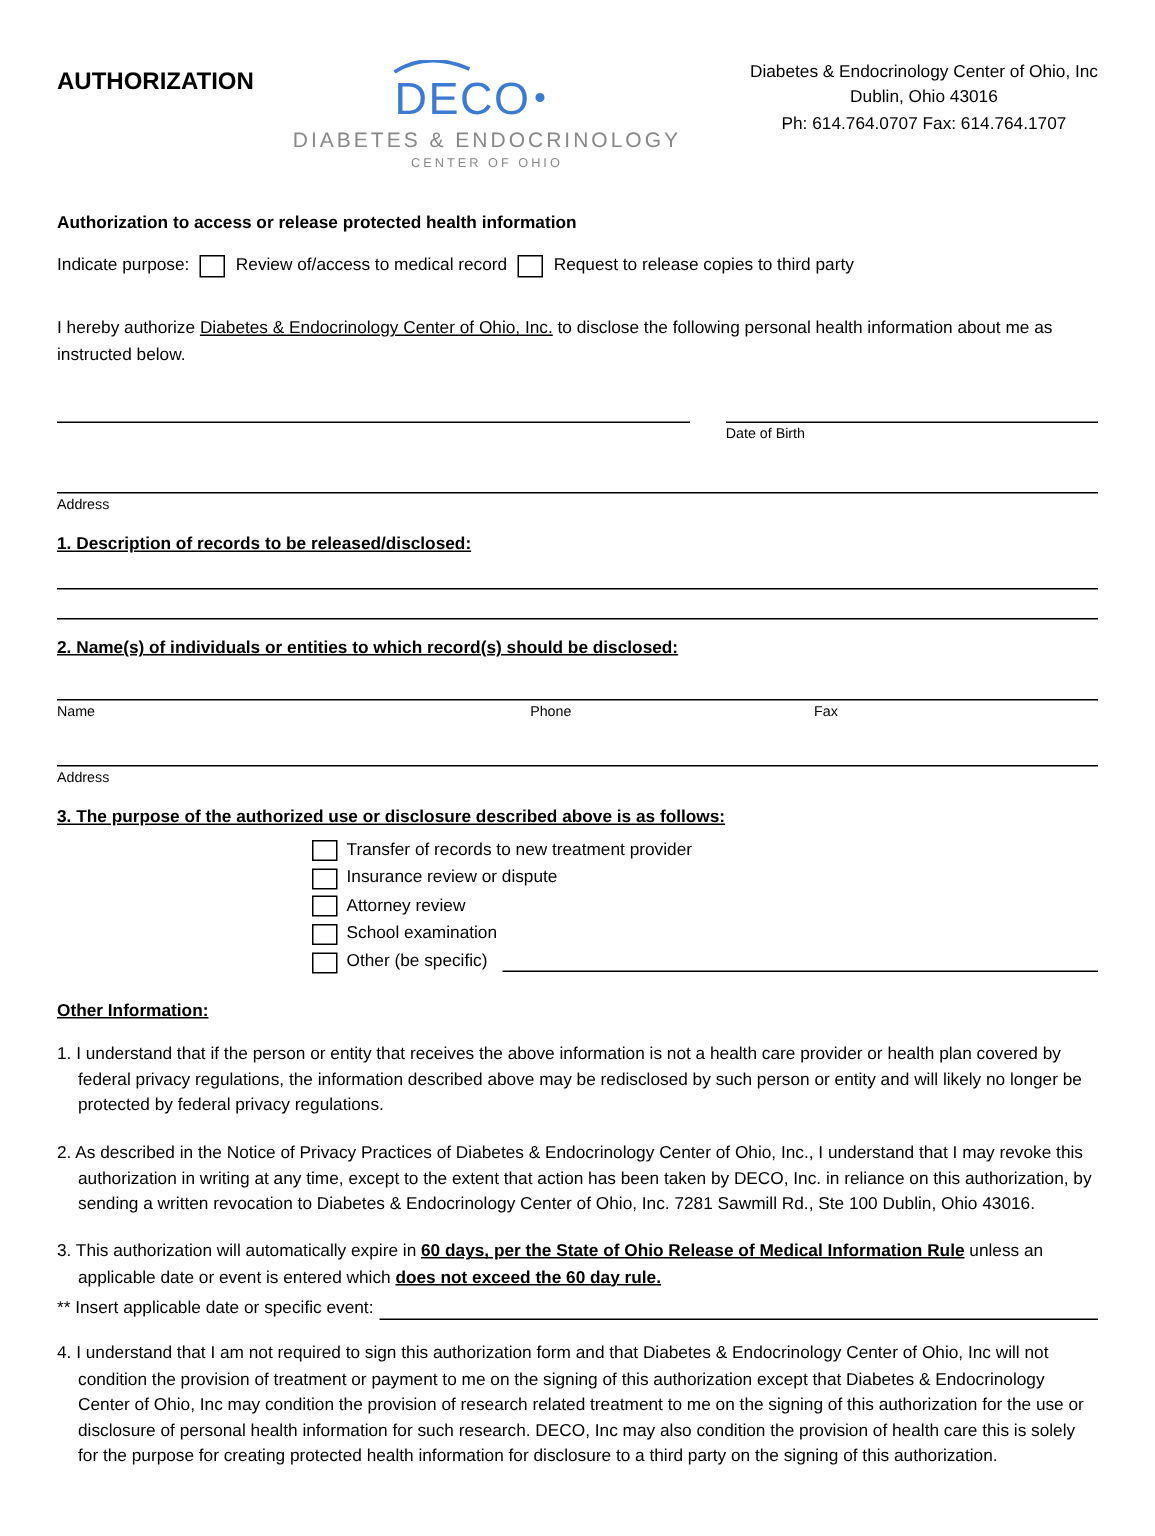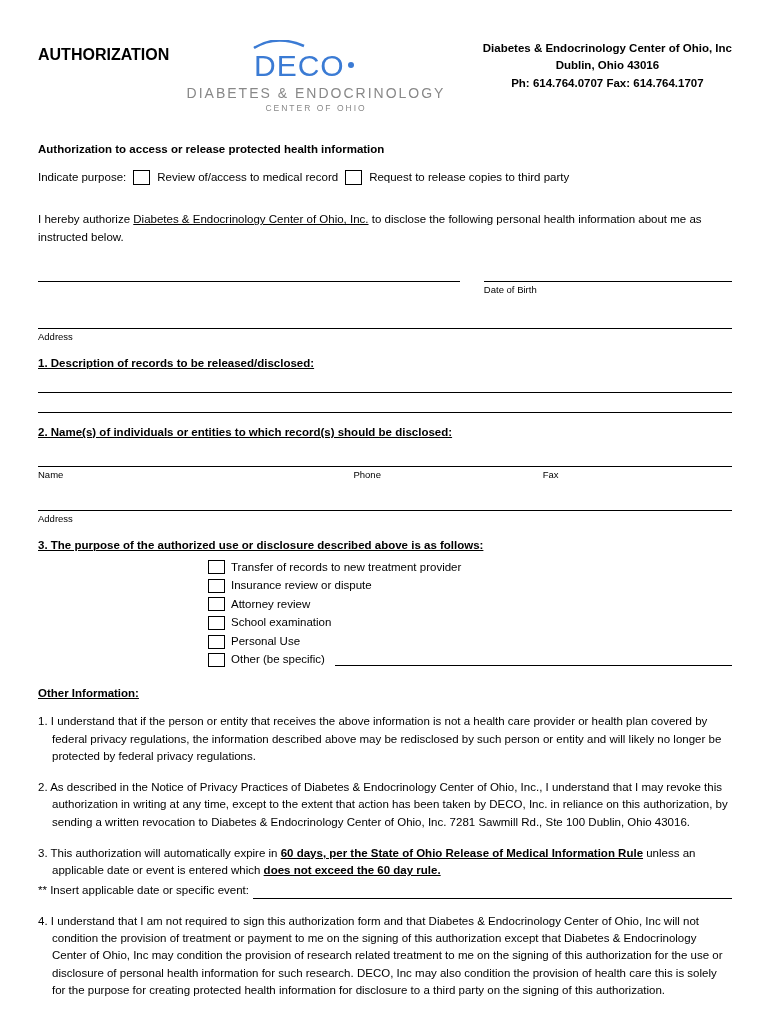--- a/index.html
+++ b/index.html
@@ -11,21 +11,21 @@
     width: 770px;
     padding: 40px 38px;
     line-height: 1.35;
   }
   .header { display: flex; justify-content: space-between; align-items: flex-start; margin-bottom: 28px; }
   .header-left { font-weight: bold; font-size: 16px; padding-top: 4px; }
   .header-center { text-align: center; flex: 0 0 auto; margin-left: -20px; }
   .logo-svg { display: block; margin: 0 auto 2px; }
   .logo-sub1 { font-size: 14px; letter-spacing: 2px; color: #888; font-weight: 300; }
   .logo-sub2 { font-size: 8.5px; letter-spacing: 2px; color: #888; font-weight: 300; }
-  .header-right { text-align: center; font-weight: bold; font-size: 11.5px; line-height: 1.5; }
+  .header-right { text-align: center; font-weight: normal; font-size: 11.5px; line-height: 1.5; }
   .section-title { font-weight: bold; margin-bottom: 12px; }
   .purpose-row { display: flex; align-items: center; gap: 4px; margin-bottom: 26px; }
   .checkbox { display: inline-block; width: 17px; height: 15px; border: 1.5px solid #000; vertical-align: middle; margin: 0 3px; }
   .auth-text { margin-bottom: 18px; line-height: 1.5; }
   .uline { text-decoration: underline; }
   .field-row { display: flex; gap: 24px; margin-bottom: 2px; }
   .field-line { border-bottom: 1px solid #000; height: 18px; }
   .field-caption { font-size: 9.5px; margin-top: 2px; margin-bottom: 12px; }
   .col-wide { flex: 1.7; }
   .col-narrow { flex: 1; }
@@ -121,24 +121,20 @@
   <div class="purpose-item">
       <span class="checkbox"></span>
       <span>Attorney review</span>
     </div>
   <div class="purpose-item">
       <span class="checkbox"></span>
       <span>School examination</span>
     </div>
   <div class="purpose-item">
       <span class="checkbox"></span>
-      <span>Personal Use</span>
-    </div>
-  <div class="purpose-item">
-      <span class="checkbox"></span>
       <span>Other (be specific)</span>
       <span class="other-line"></span>
     </div>
 </div>
 
 <div class="other-info-title">Other Information:</div>
 
 <div class="info-item">1.  I understand that if the person or entity that receives the above information is not a health care provider or health plan covered by federal privacy regulations, the information described above may be redisclosed by such person or entity and will likely no longer be protected by federal privacy regulations.</div>
 <div class="info-item">2.  As described in the Notice of Privacy Practices of Diabetes &amp; Endocrinology Center of Ohio, Inc., I understand that I may revoke this authorization in writing at any time, except to the extent that action has been taken by DECO, Inc. in reliance on this authorization, by sending a written revocation to Diabetes &amp; Endocrinology Center of Ohio, Inc. 7281 Sawmill Rd., Ste 100 Dublin, Ohio 43016.</div>
 <div class="info-item">

